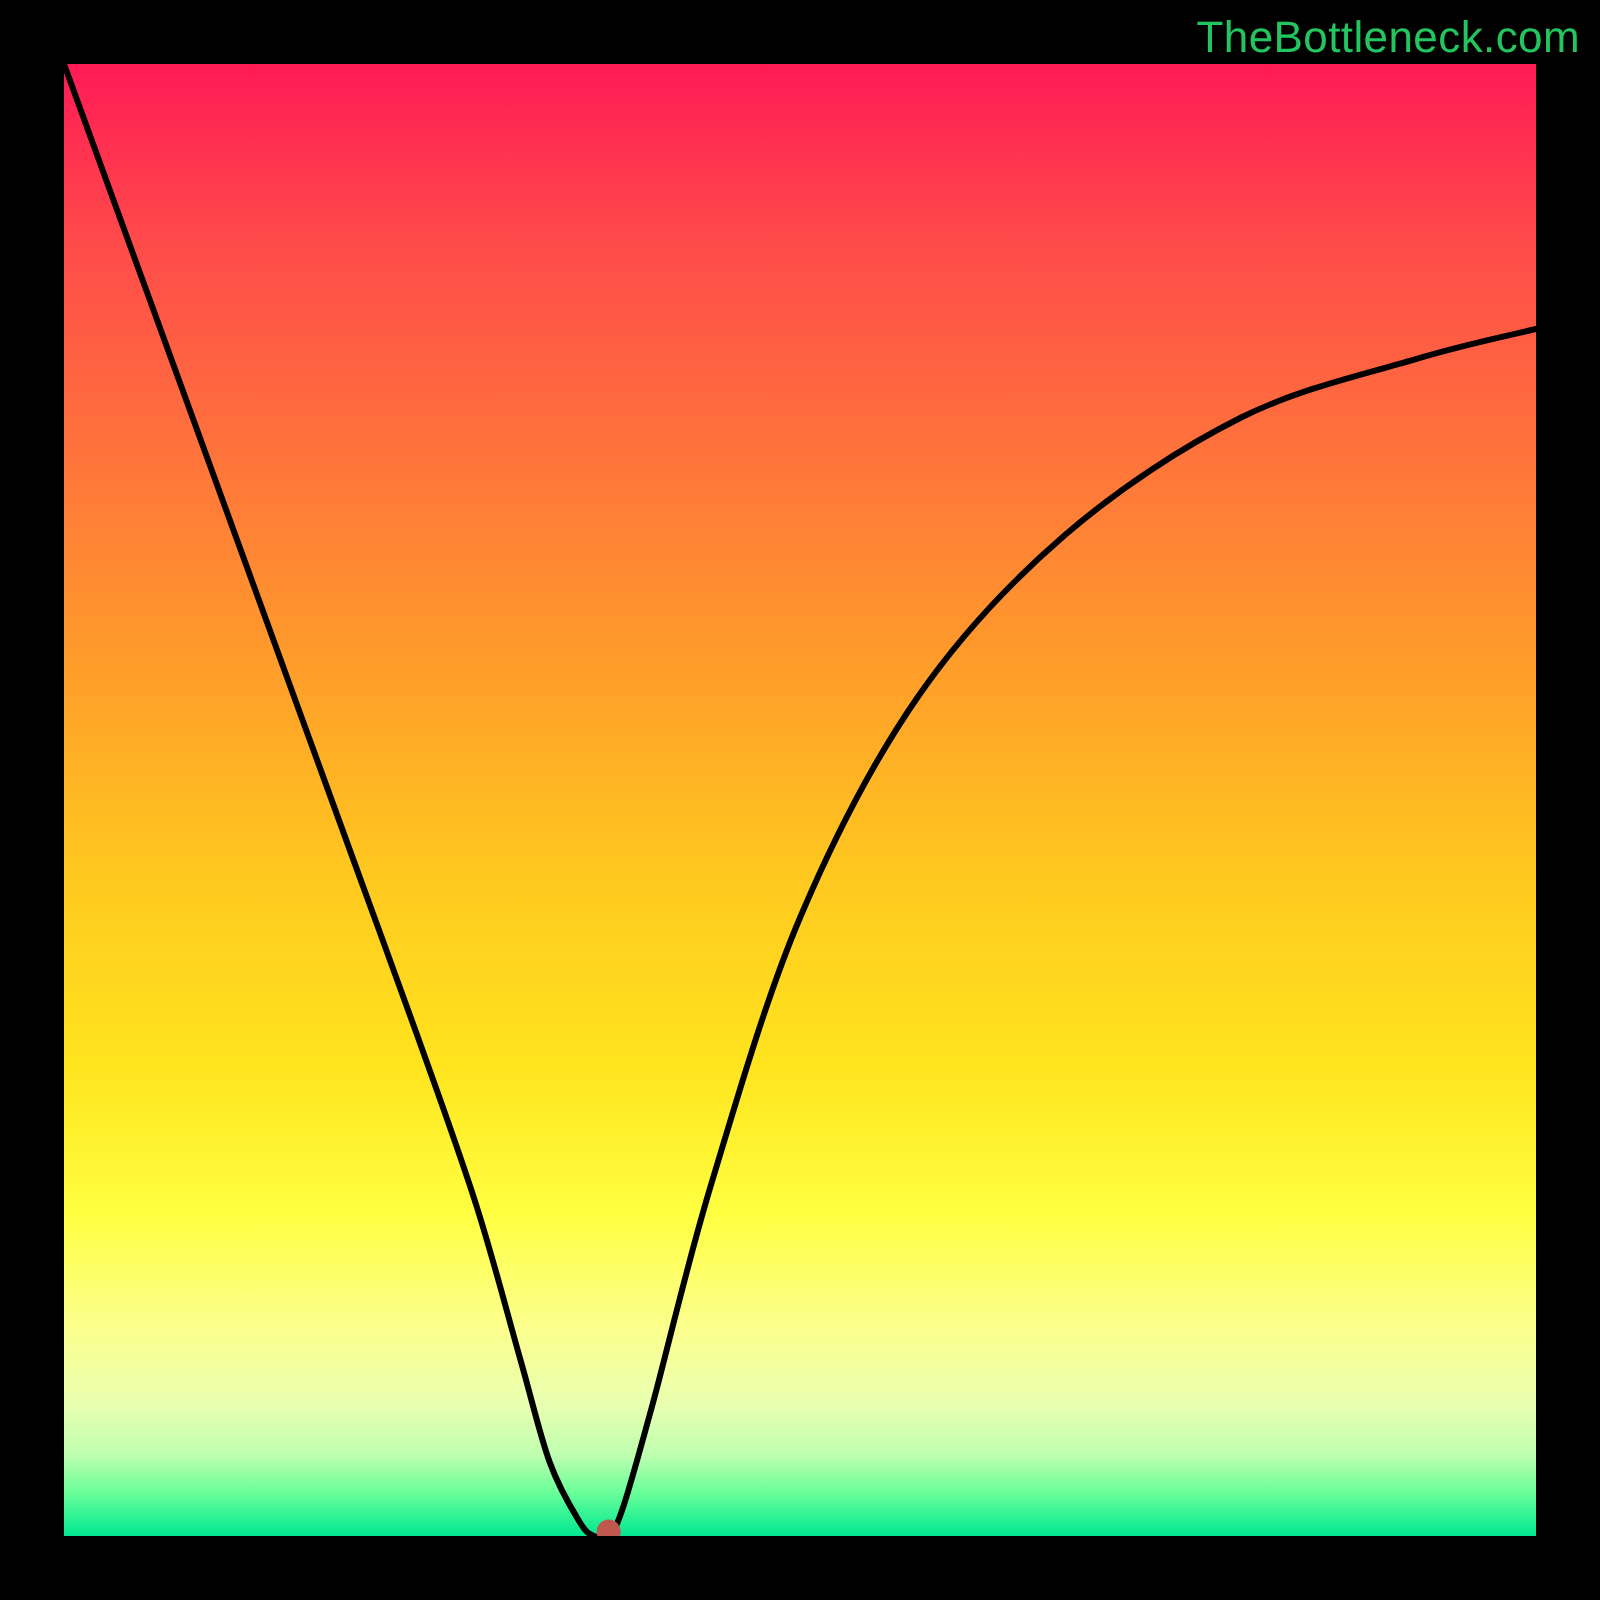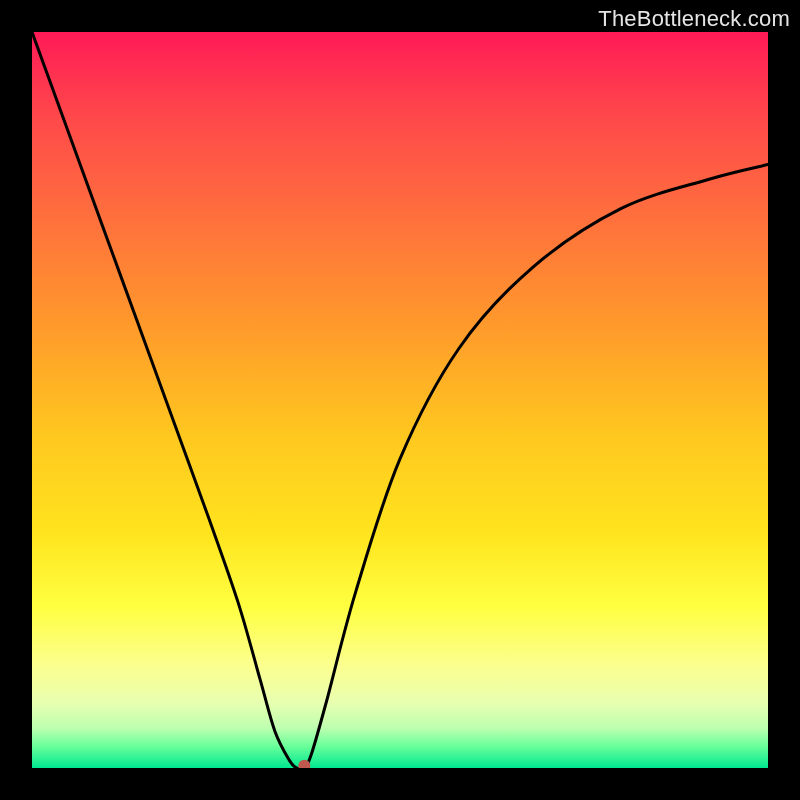--- a/index.html
+++ b/index.html
@@ -16,21 +16,21 @@
     height: 800px;
     background: #000;
   }
   .watermark {
     position: absolute;
     top: 6px;
     right: 10px;
     font-family: Arial, Helvetica, sans-serif;
     font-size: 22px;
     font-weight: 500;
-    color: #e5e5e5;
+    color: #22c55e;
     letter-spacing: 0.2px;
     z-index: 5;
   }
   .plot-area {
     position: absolute;
     left: 32px;
     top: 32px;
     width: 736px;
     height: 736px;
     background: linear-gradient(to bottom,

